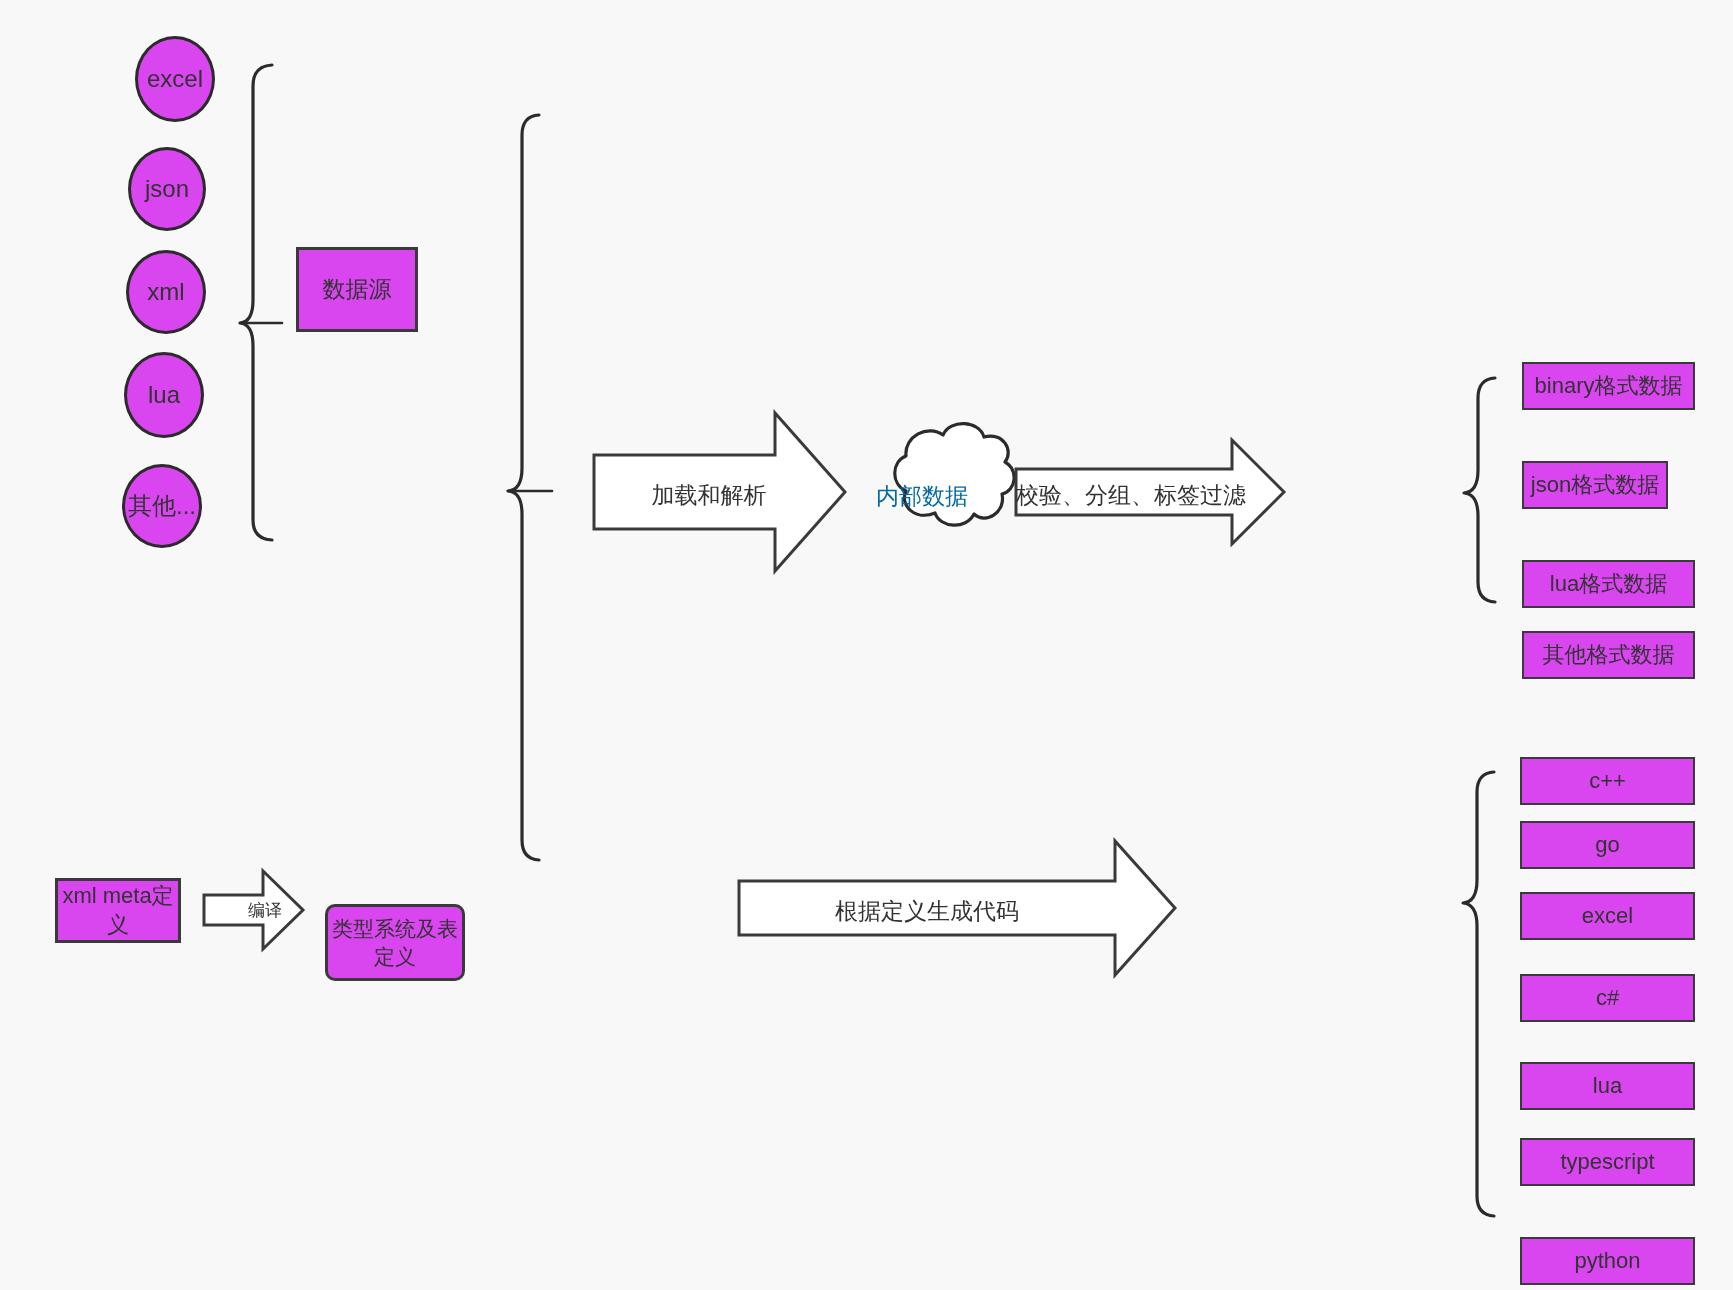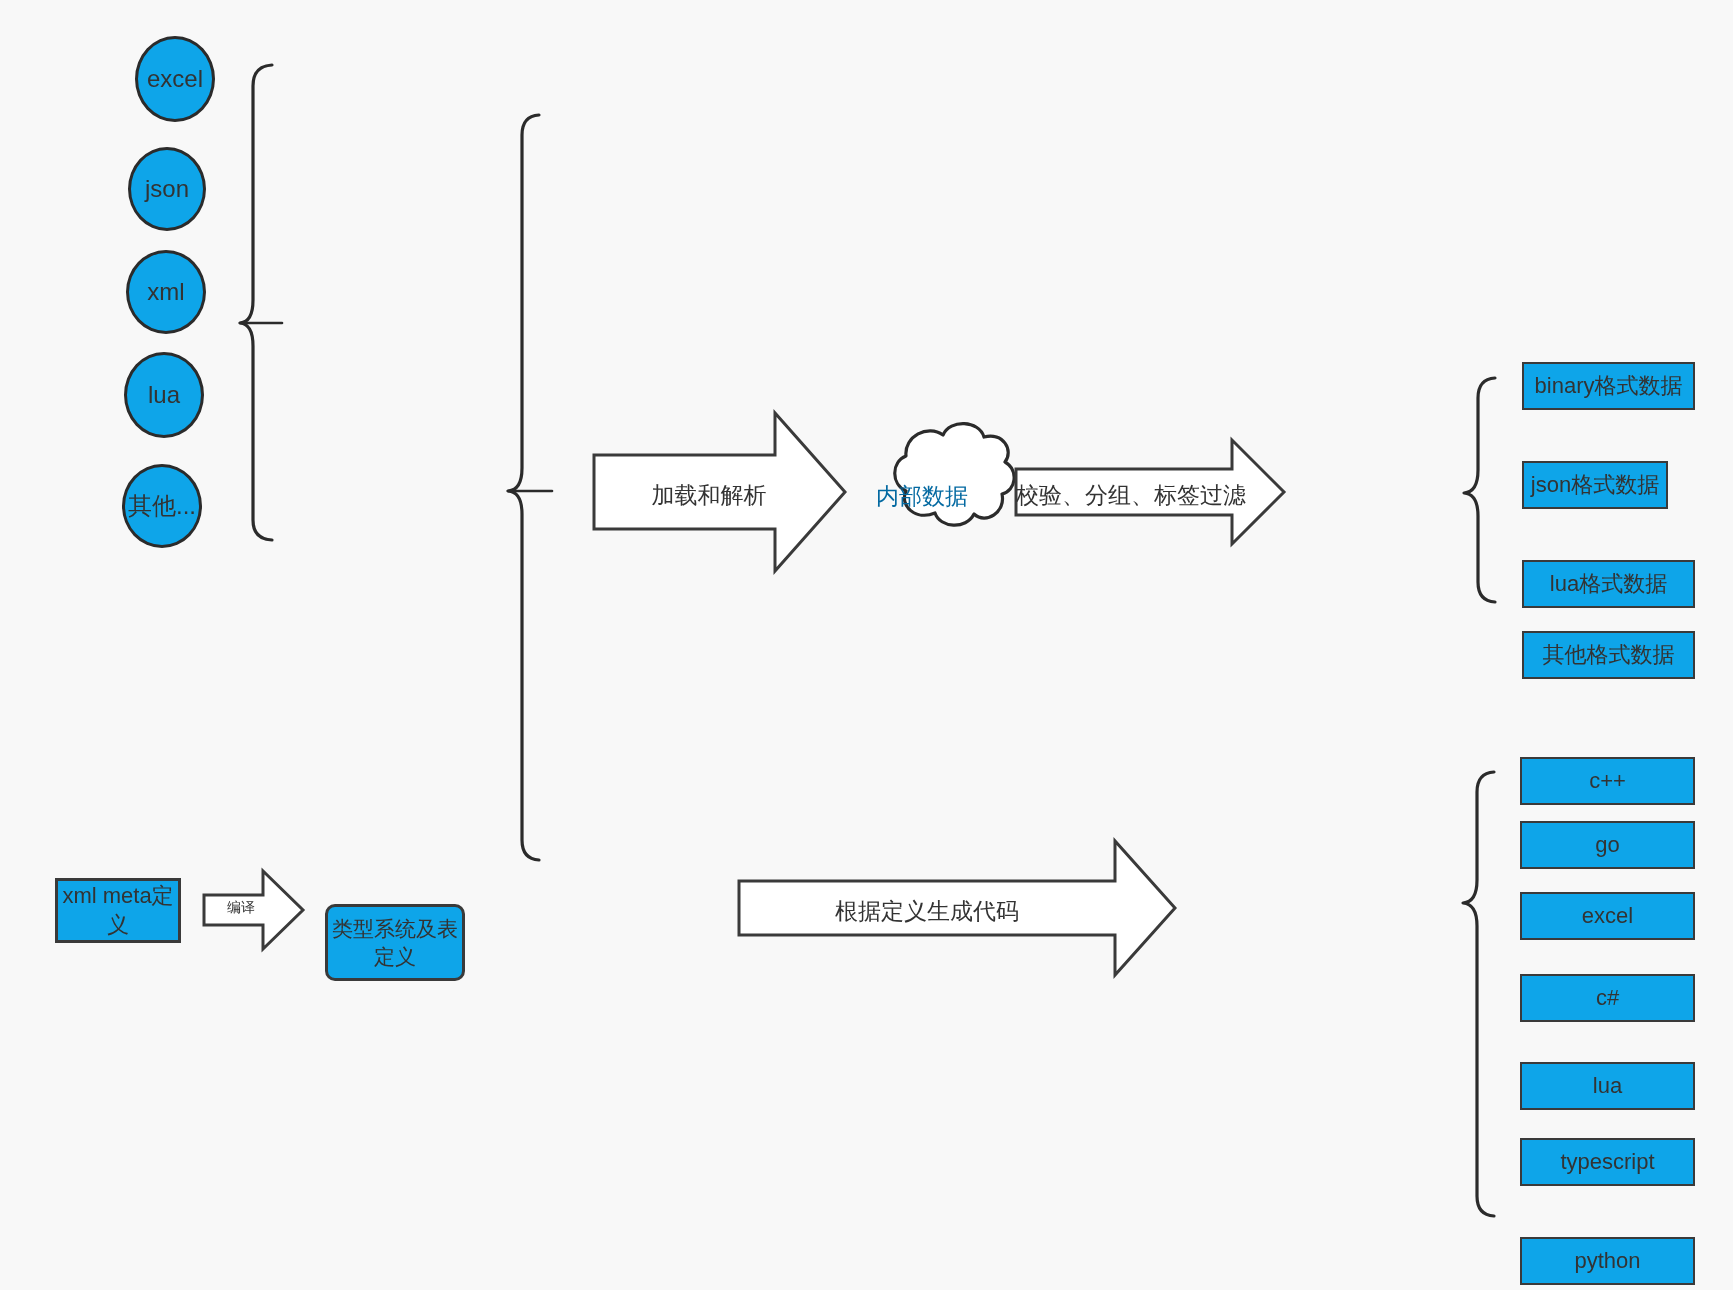--- a/index.html
+++ b/index.html
@@ -18,21 +18,21 @@
     overflow: hidden;
   }
   .node {
     position: absolute;
     box-sizing: border-box;
     display: flex;
     align-items: center;
     justify-content: center;
     text-align: center;
     color: #333333;
-    background: #0ea5e9;
+    background: #d946ef;
     line-height: 1.3;
   }
   .ellipse {
     border: 3px solid #2b2b2b;
     border-radius: 50%;
     font-size: 24px;
   }
   .rect {
     border: 3px solid #3a3a3a;
     font-size: 23px;
@@ -84,20 +84,23 @@
   <div class="node ellipse" style="left:126px; top:250px; width:80px; height:84px;">
     <span>xml</span>
   </div>
   <div class="node ellipse" style="left:124px; top:352px; width:80px; height:86px;">
     <span>lua</span>
   </div>
   <div class="node ellipse" style="left:122px; top:464px; width:80px; height:84px;">
     <span>其他...</span>
   </div>
 
+  <div class="node rect" style="left:296px; top:247px; width:122px; height:85px;">
+    <span>数据源</span>
+  </div>
 
   <div class="node rect" style="left:33px; top:878px; width:126px; height:65px; font-size:22px;margin-left:22px;">
     <span>xml meta定义</span>
   </div>
 
   <div class="node rect-round" style="left:325px; top:864px; width:140px; height:77px;">
     <span>类型系统及表定义</span>
   </div>
 
   <div class="node smallrect" style="left:1522px; top:362px; width:173px; height:48px;">
@@ -171,15 +174,15 @@
   </svg>
 
   <div class="arrow-label" style="left:594px; top:480px; width:230px;">加载和解析</div>
 
   <div class="cloud-label" style="left:876px; top:481px; width:160px;">内部数据</div>
 
   <div class="arrow-label" style="left:1016px; top:480px; width:216px;">校验、分组、标签过滤</div>
 
   <div class="arrow-label" style="left:739px; top:896px; width:376px;">根据定义生成代码</div>
 
-  <div class="arrow-label" style="left:204px; top:899px; width:74px; font-size:14px;">编译</div>
+  <div class="arrow-label" style="left:204px; top:899px; width:74px; font-size:17px;padding-left:24px;">编译</div>
 
 </div>
 
 </body></html>

